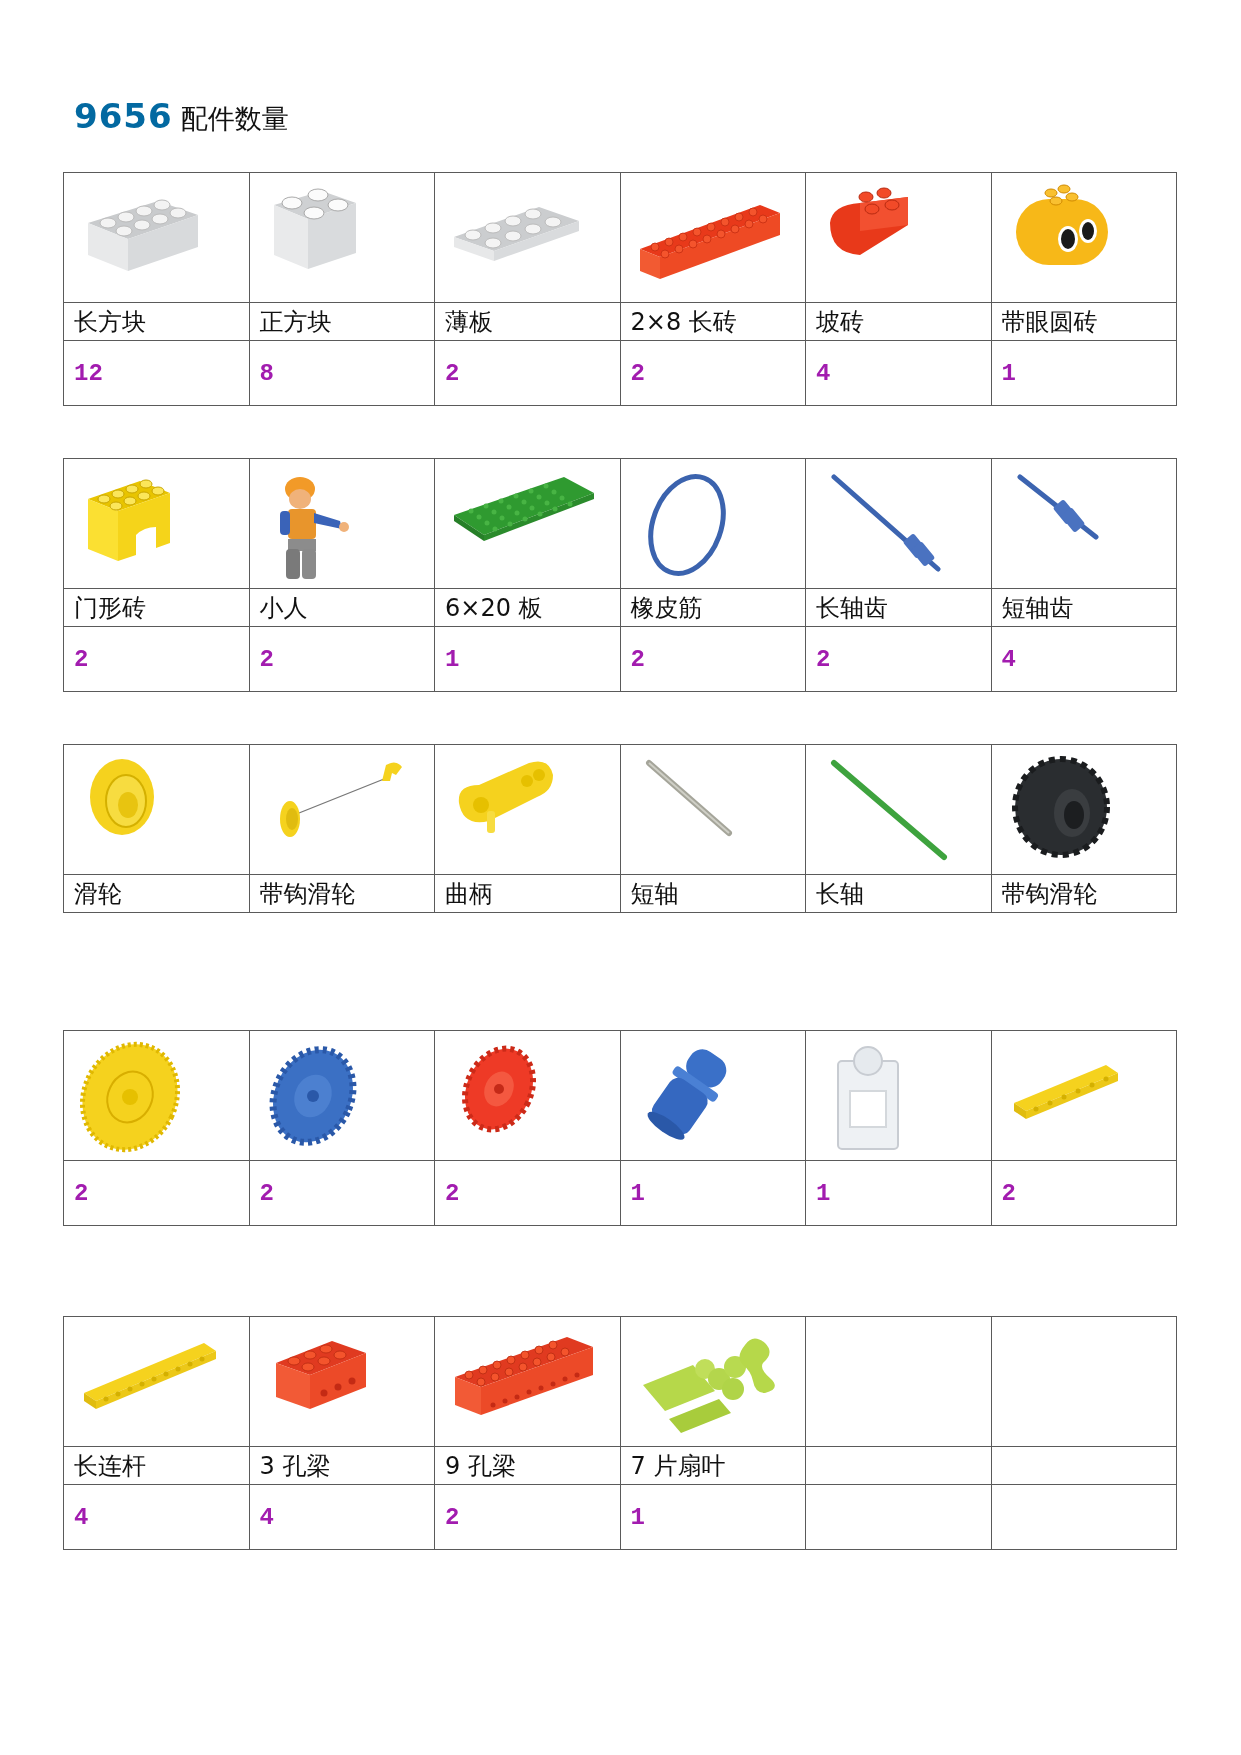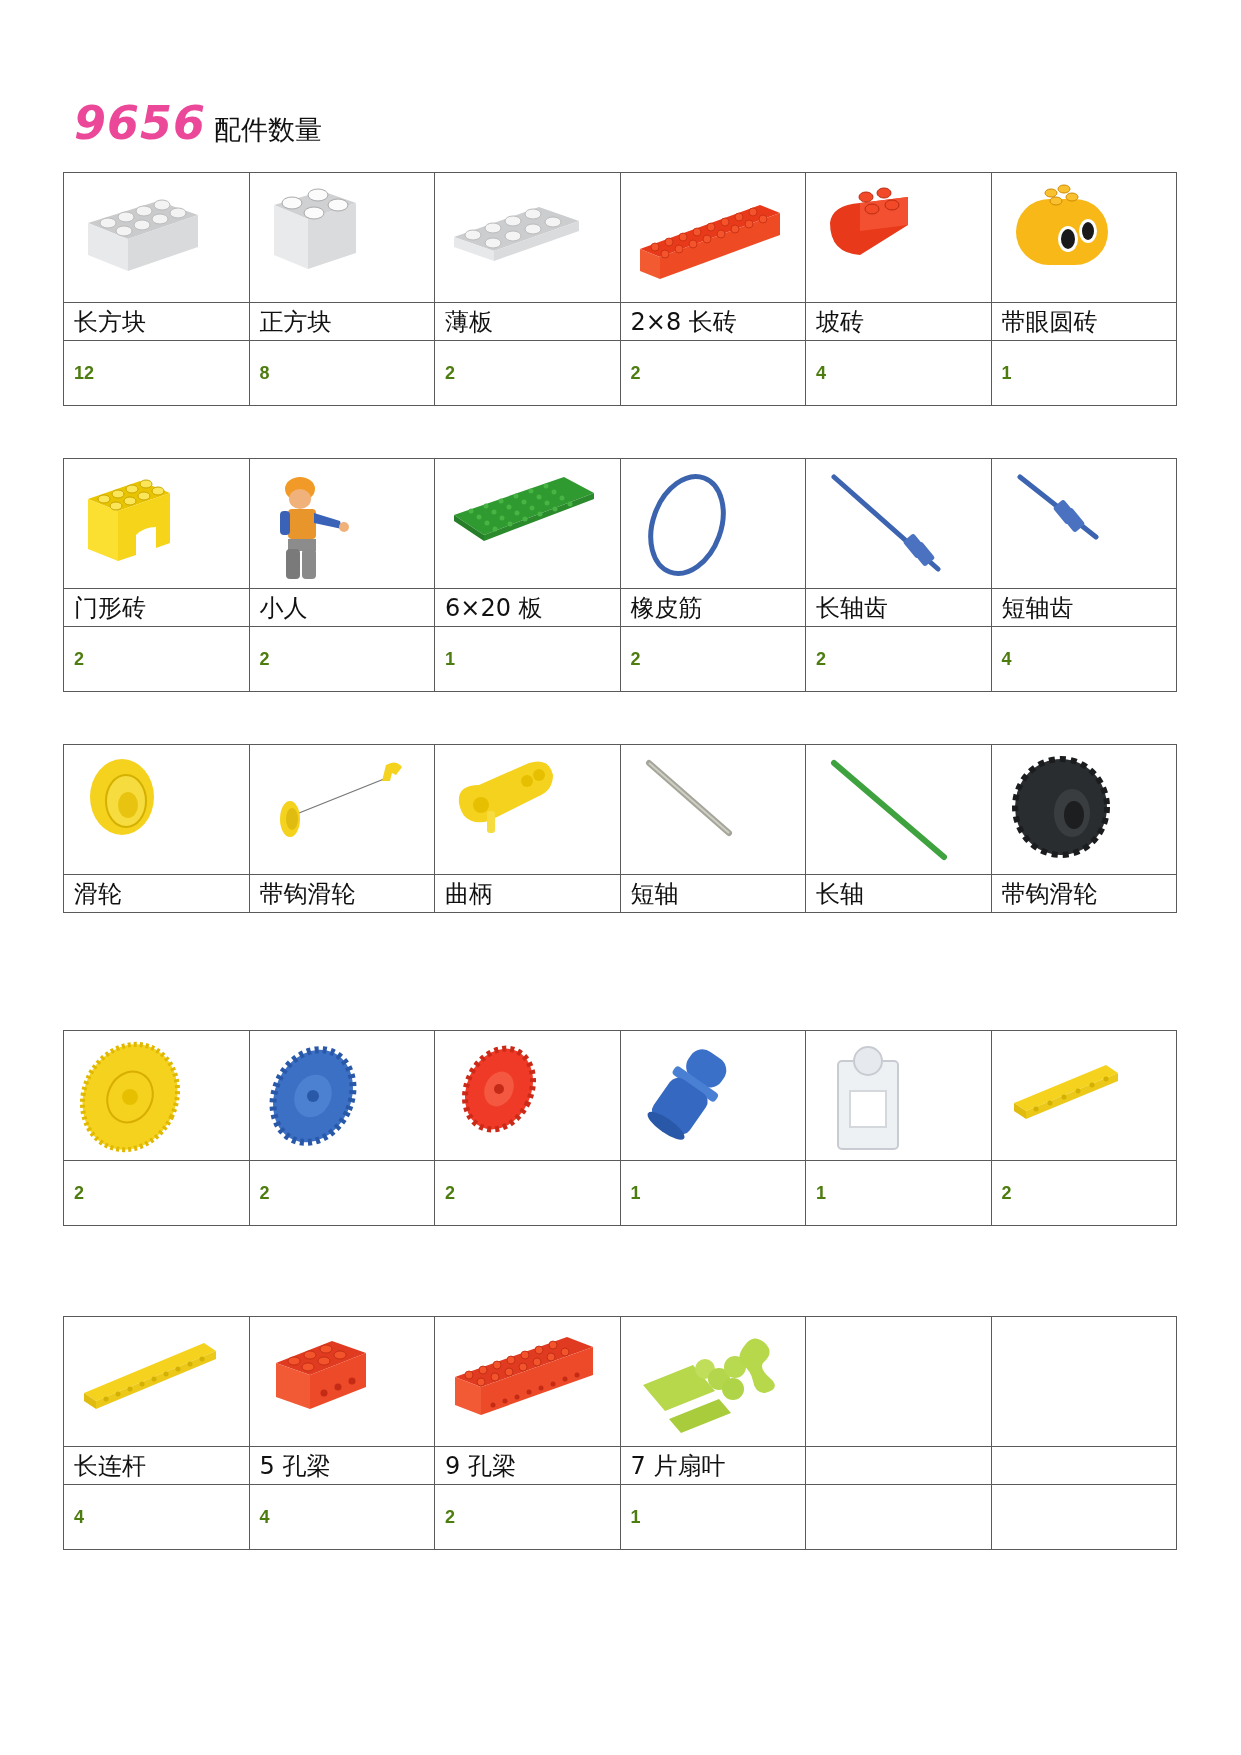--- a/index.html
+++ b/index.html
@@ -1,24 +1,24 @@
 <!DOCTYPE html>
 <html><head>
   <meta charset="utf-8">
   <style>
     html, body { margin: 0; padding: 0; background: #ffffff; }
     body { width: 1241px; height: 1755px; position: relative; font-family: "DejaVu Sans", "Liberation Sans", sans-serif; color: #111; overflow: hidden; }
     .title { position: absolute; left: 74px; top: 96px; display: flex; align-items: baseline; }
-    .title-num { font-family: "DejaVu Sans", sans-serif; font-weight: bold; font-size: 46px; letter-spacing: 1px; color: #ec4899; font-style: italic; }
+    .title-num { font-family: "DejaVu Sans", sans-serif; font-weight: bold; font-size: 34px; letter-spacing: 1px; color: #0369a1; }
     .title-sub { font-size: 27px; margin-left: 8px; color: #111; }
     .parts-table { position: absolute; left: 63px; width: 1114px; border-collapse: collapse; table-layout: fixed; border-radius: 15px; }
     .parts-table td { border: 1.5px solid #5a5a5a; padding: 0; vertical-align: middle; }
     .img-row td { height: 129px; position: relative; }
     .label-row td { height: 37px; font-size: 24px; padding-left: 10px; white-space: nowrap; }
-    .count-row td { height: 64px; font-size: 18px; font-weight: bold; color: #4d7c0f; padding-left: 10px; font-family: Liberation Sans, sans-serif; }
+    .count-row td { height: 64px; font-size: 24px; font-weight: bold; color: #a21caf; padding-left: 10px; font-family: Liberation Mono, monospace; }
     .icon-wrap { position: absolute; left: 0; top: 0; right: 0; bottom: 0; display: flex; align-items: flex-start; justify-content: flex-start; padding: 10px 0 0 14px; }
     svg { display: block; }
   </style>
 </head>
 <body>
 
 <div class="title">
   <span class="title-num">9656</span>
   <span class="title-sub">配件数量</span>
 </div>
@@ -522,21 +522,21 @@
               <circle cx="98" cy="62" r="11" fill="#b0d448"></circle>
               <path d="M110,18 Q118,6 130,16 Q140,26 128,36 Q124,42 136,52 Q146,62 130,66 Q120,66 118,54 Q116,44 108,38 Q100,30 110,18 Z" fill="#b6d84a"></path>
             </svg>
     </div>
         </td>
     <td></td>
     <td></td>
   </tr>
   <tr class="label-row">
     <td>长连杆</td>
-    <td>5 孔梁</td>
+    <td>3 孔梁</td>
     <td>9 孔梁</td>
     <td>7 片扇叶</td>
     <td></td>
     <td></td>
   </tr>
   <tr class="count-row">
     <td>4</td>
     <td>4</td>
     <td>2</td>
     <td>1</td>

